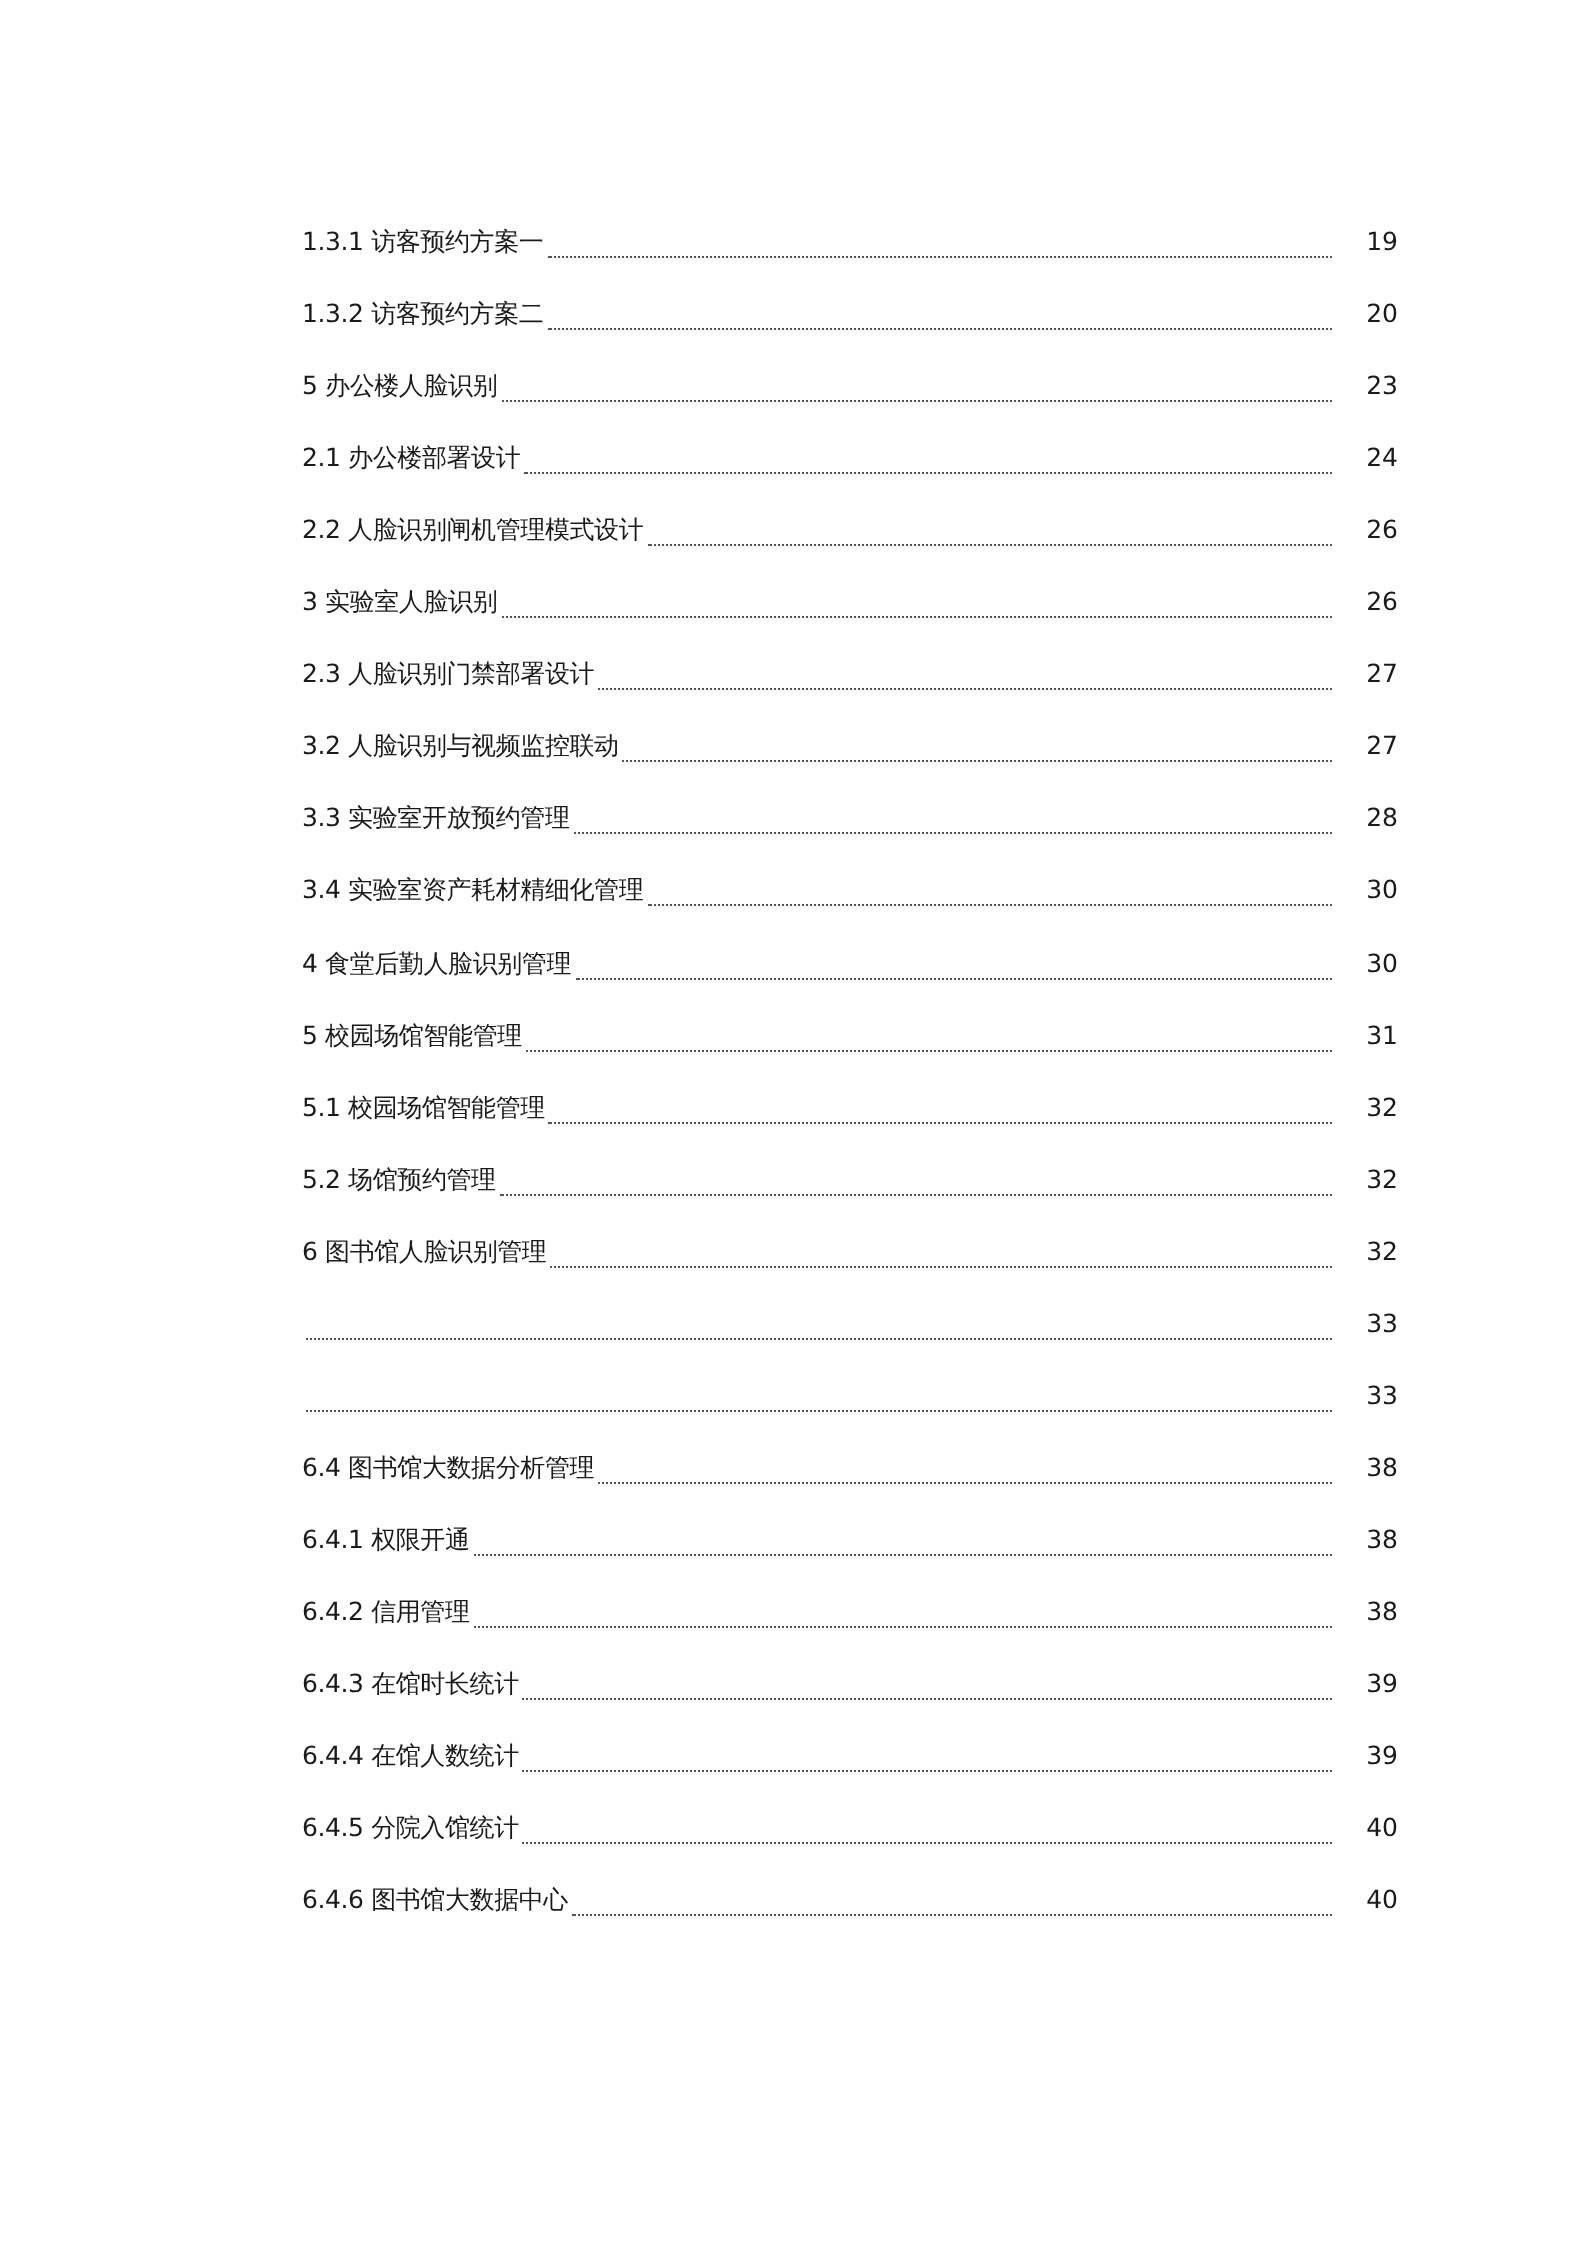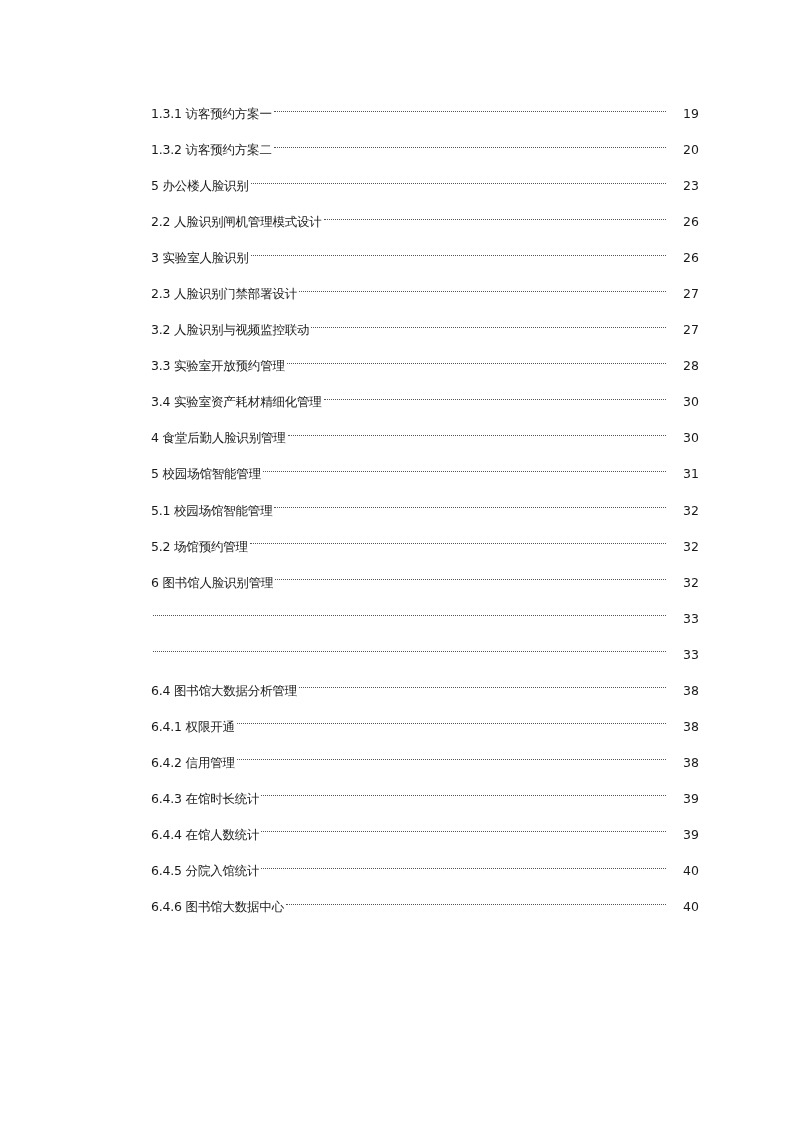--- a/index.html
+++ b/index.html
@@ -16,21 +16,21 @@
       color: #1a1a1a;
     }
     .toc {
       position: absolute;
       left: 151px;
       top: 96px;
       width: 548px;
     }
     .toc-row {
       display: flex;
-      align-items: center;
+      align-items: flex-end;
       height: 36.05px;
       font-size: 12.5px;
       line-height: 22px;
       white-space: nowrap;
     }
     .toc-title {
       flex: 0 0 auto;
       letter-spacing: -0.2px;
     }
     .toc-leader {
@@ -59,20 +59,25 @@
   </div>
   <div class="toc-row">
     <span class="toc-title">1.3.2 访客预约方案二</span>
     <span class="toc-leader"></span>
     <span class="toc-page">20</span>
   </div>
   <div class="toc-row">
     <span class="toc-title">5 办公楼人脸识别</span>
     <span class="toc-leader"></span>
     <span class="toc-page">23</span>
+  </div>
+  <div class="toc-row">
+    <span class="toc-title">2.1 办公楼部署设计</span>
+    <span class="toc-leader"></span>
+    <span class="toc-page">24</span>
   </div>
   <div class="toc-row">
     <span class="toc-title">2.2 人脸识别闸机管理模式设计</span>
     <span class="toc-leader"></span>
     <span class="toc-page">26</span>
   </div>
   <div class="toc-row">
     <span class="toc-title">3 实验室人脸识别</span>
     <span class="toc-leader"></span>
     <span class="toc-page">26</span>

